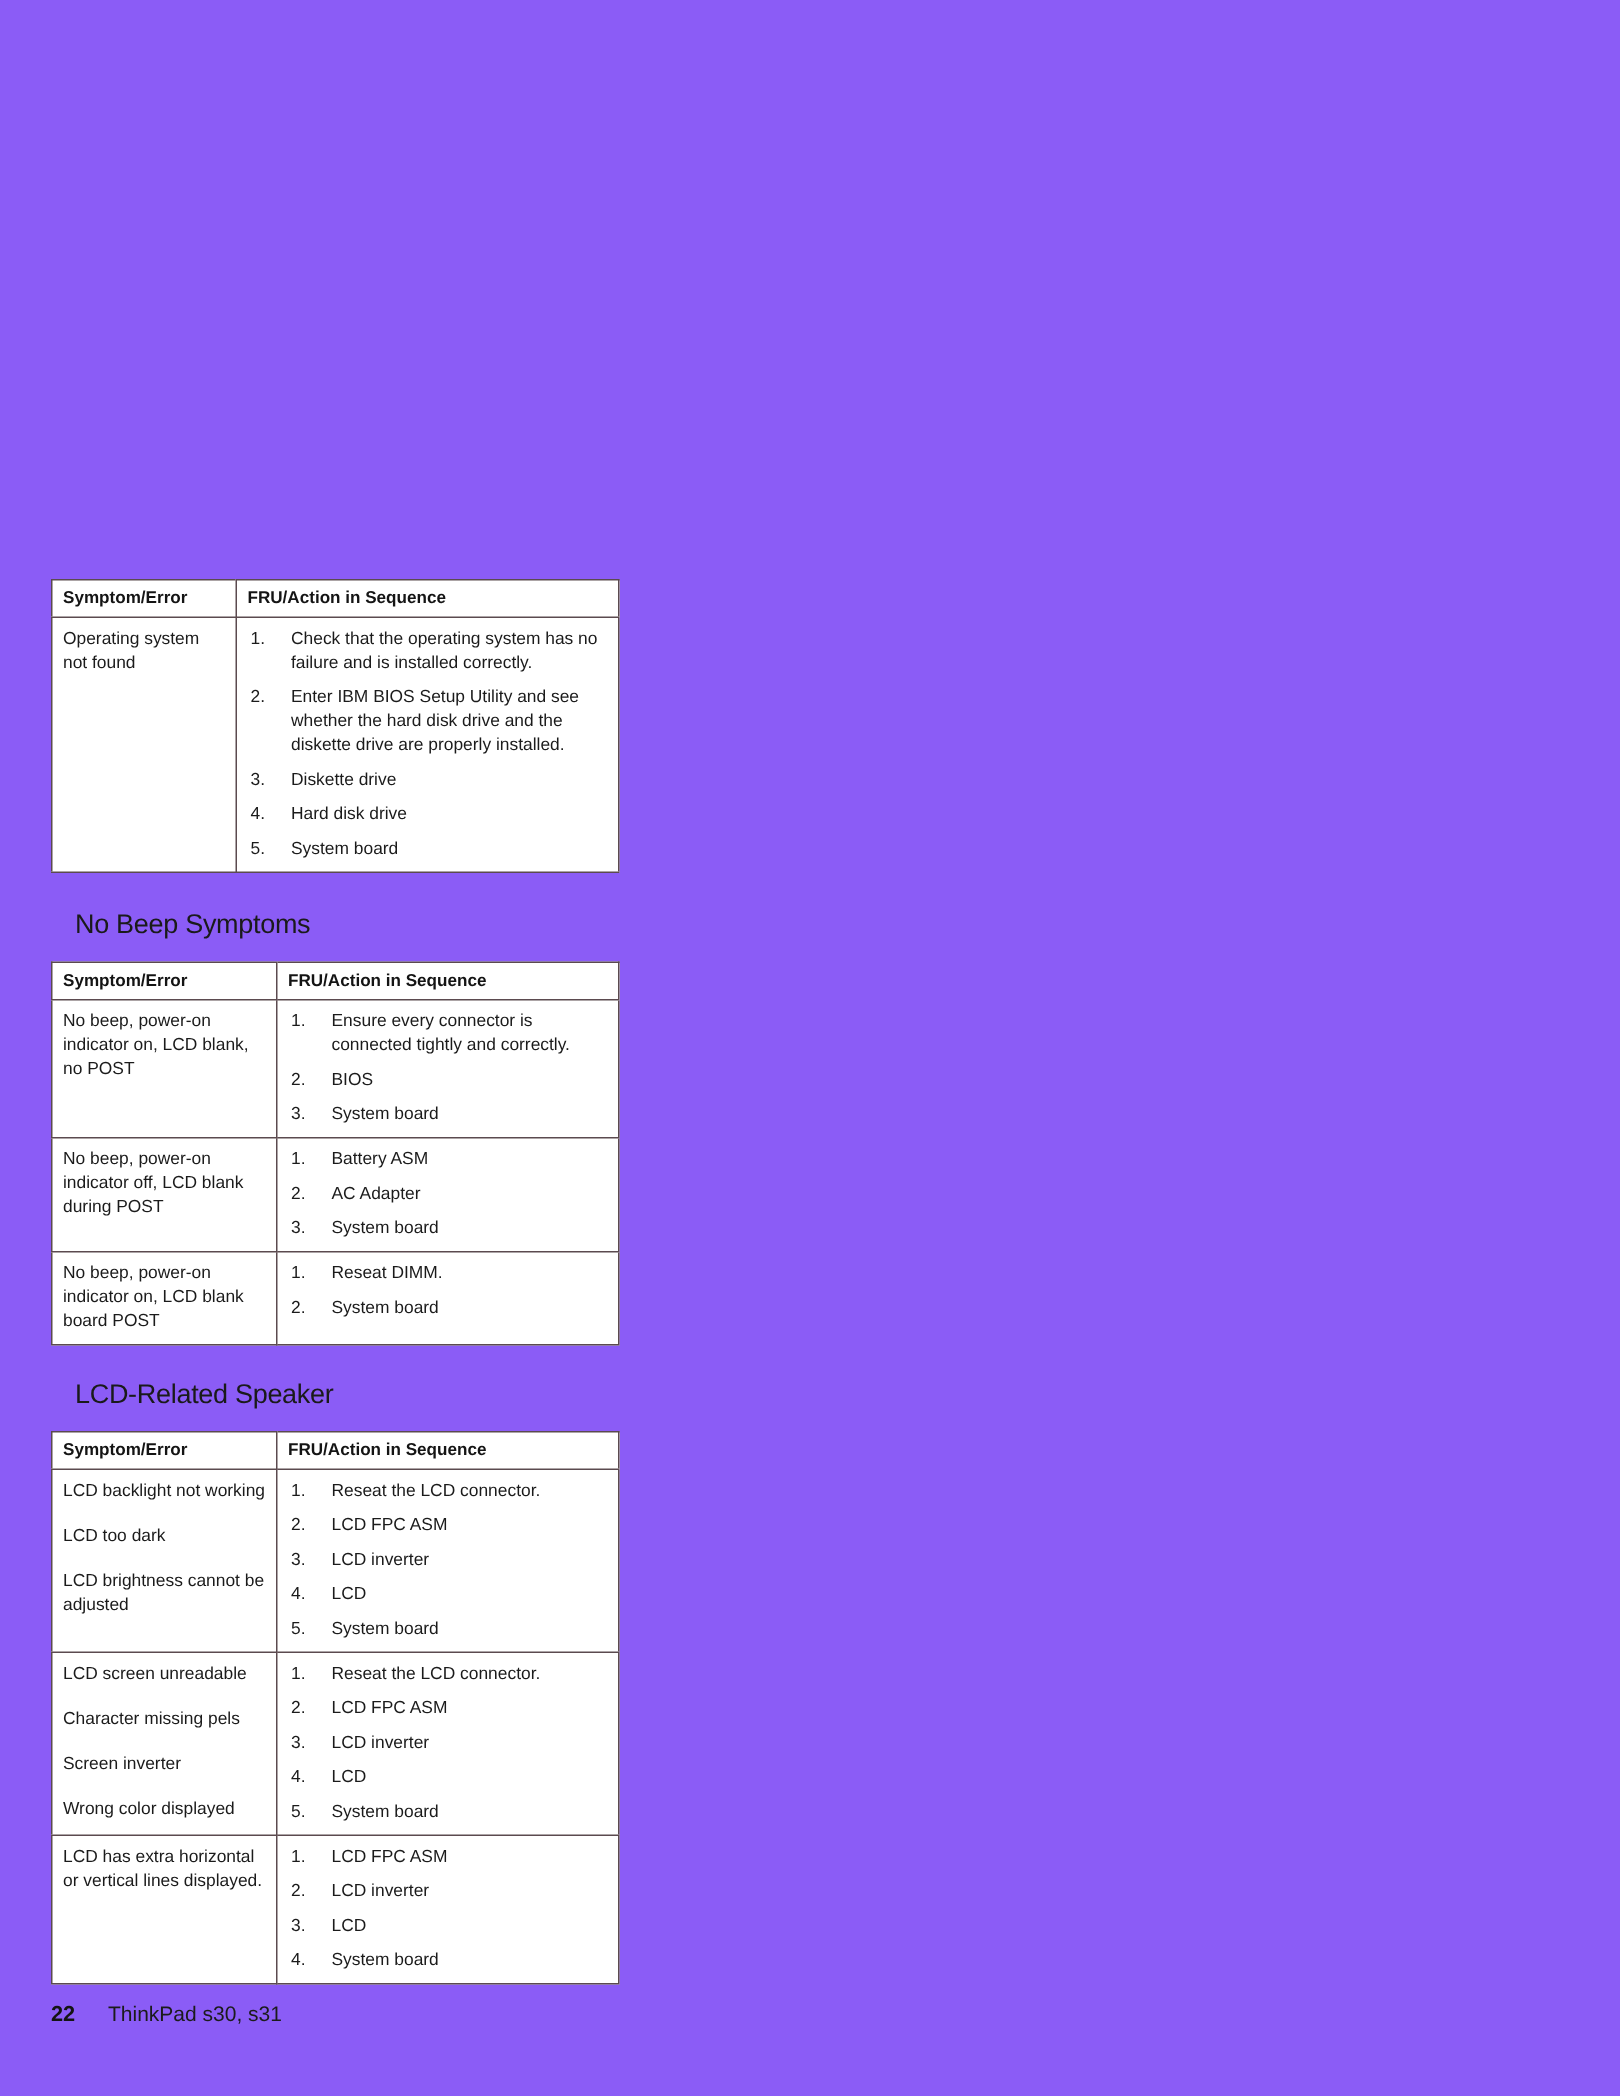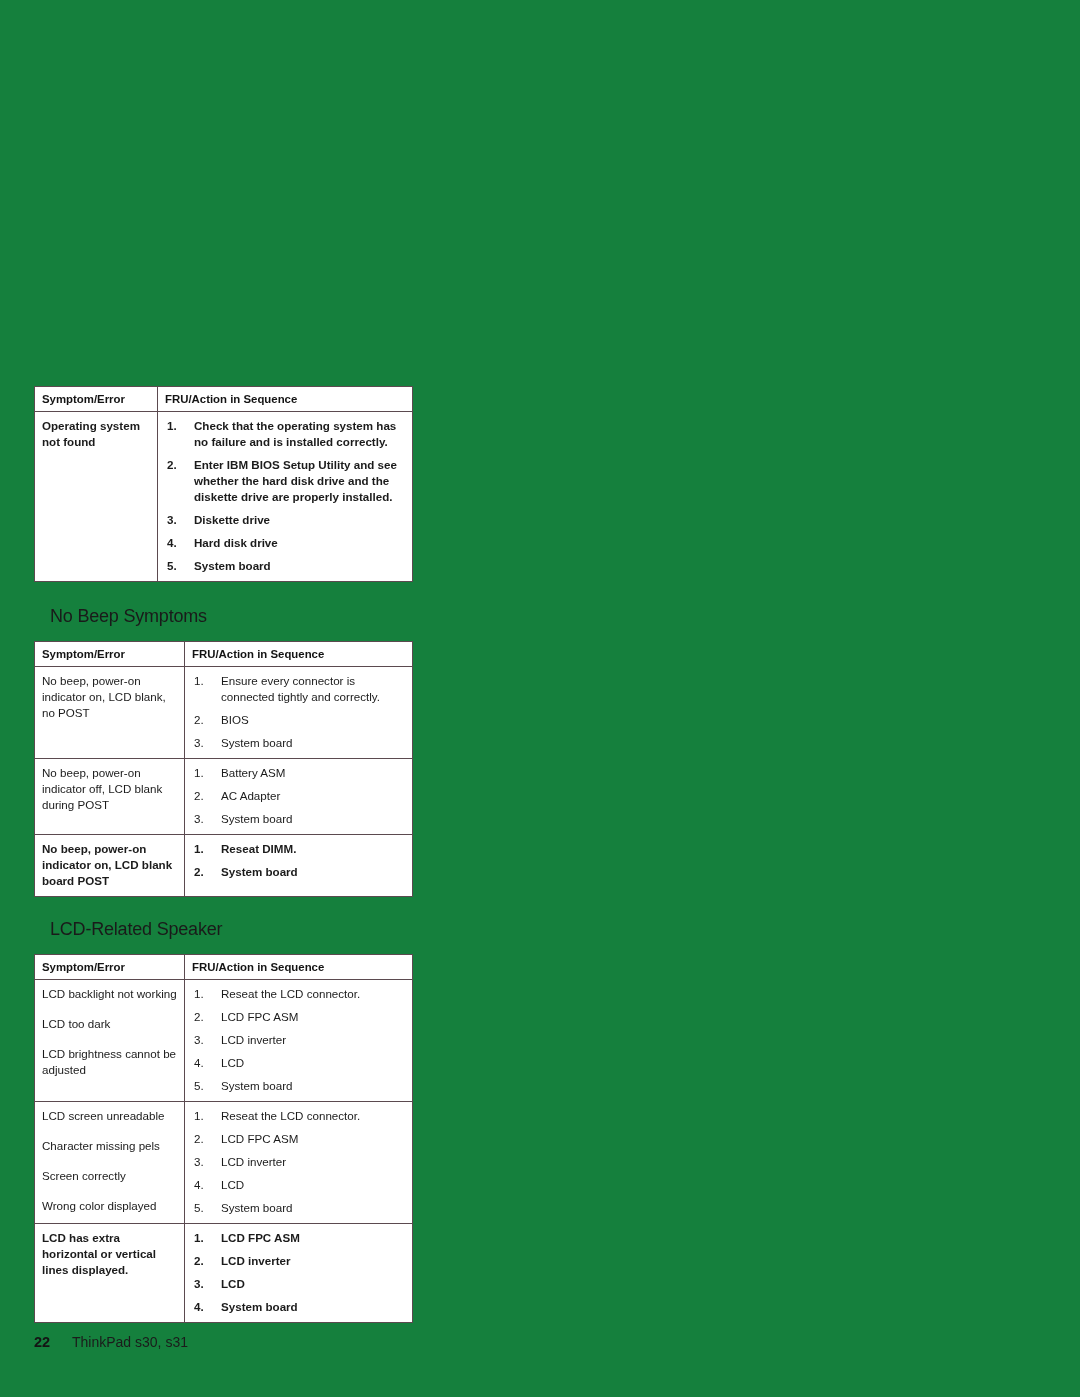--- a/index.html
+++ b/index.html
@@ -16,21 +16,21 @@
     color: #1b1b1b;
     overflow: hidden;
   }
 
   .page {
     position: absolute;
     left: 0;
     top: 0;
     width: 1080px;
     height: 1397px;
-    background: #15803d;
+    background: #8b5cf6;
   }
 
   .content {
     position: absolute;
     left: 34px;
     top: 386px;
     width: 380px;
   }
 
   
@@ -75,21 +75,20 @@
   }
   table.fru thead th.sym {
     border-right: 1px solid #5b4a4f;
   }
 
   table.fru tbody tr td {
     border-bottom: 1px solid #5b4a4f;
   }
   table.fru tbody tr:last-child td {
     border-bottom: 1px solid #5b4a4f;
-    font-weight: bold;
   }
   table.fru tbody td.sym {
     border-right: 1px solid #5b4a4f;
     padding: 6px 6px 7px 7px;
     font-size: 11.6px;
     line-height: 1.38;
     color: #1b1b1b;
   }
   table.fru tbody td.act {
     padding: 6px 6px 7px 9px;
@@ -260,21 +259,21 @@
               <li><span class="num">3.</span><span>LCD inverter</span></li>
               <li><span class="num">4.</span><span>LCD</span></li>
               <li><span class="num">5.</span><span>System board</span></li>
             </ol>
           </td>
         </tr>
         <tr>
           <td class="sym">
             <div class="sym-line">LCD screen unreadable</div>
             <div class="sym-line">Character missing pels</div>
-            <div class="sym-line">Screen correctly</div>
+            <div class="sym-line">Screen inverter</div>
             <div class="sym-line">Wrong color displayed</div>
           </td>
           <td class="act">
             <ol class="actions">
               <li><span class="num">1.</span><span>Reseat the LCD connector.</span></li>
               <li><span class="num">2.</span><span>LCD FPC ASM</span></li>
               <li><span class="num">3.</span><span>LCD inverter</span></li>
               <li><span class="num">4.</span><span>LCD</span></li>
               <li><span class="num">5.</span><span>System board</span></li>
             </ol>

